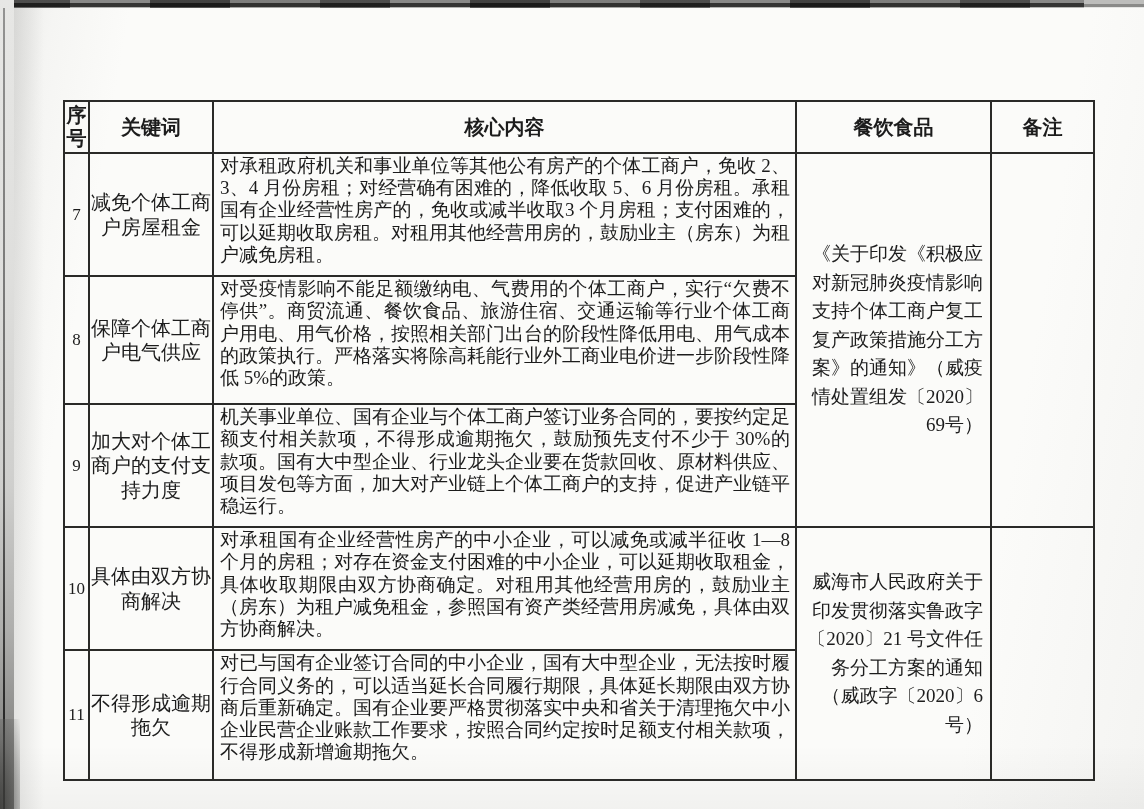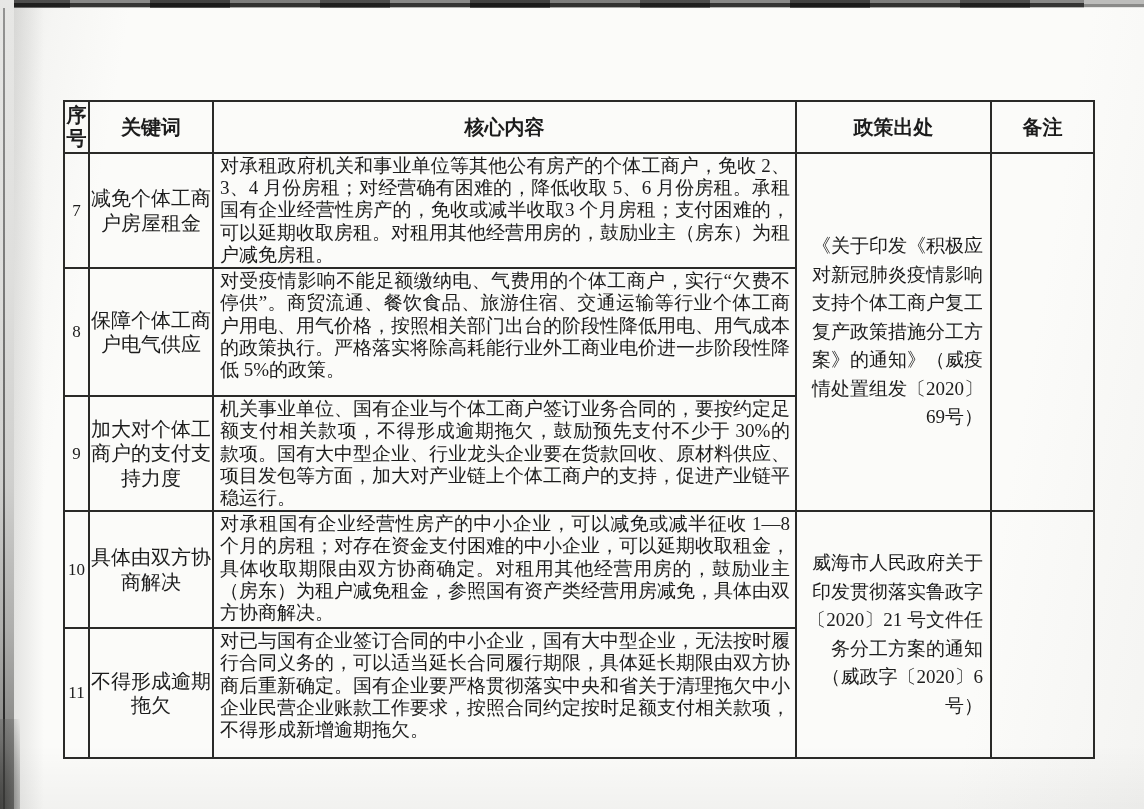--- a/index.html
+++ b/index.html
@@ -100,21 +100,21 @@
     line-height: 1.22;
     padding: 7px 1px;
     word-break: break-all;
   }
   td.cell-content {
     text-align: justify;
     text-justify: inter-ideograph;
     vertical-align: top;
     font-size: 19px;
     line-height: 1.17;
-    padding: 1px 5px 1px 6px;
+    padding: 1px 5px 9px 6px;
   }
   td.cell-source {
     text-align: right;
     vertical-align: middle;
     font-size: 19px;
     line-height: 1.5;
     padding: 0 7px;
   }
   td.cell-remark {
     background: transparent;
@@ -142,21 +142,21 @@
     <col style="width:583px">
     <col style="width:195px">
     <col style="width:103px">
   </colgroup>
 
   <tbody>
       <tr class="row-header">
     <th>序号</th>
     <th>关键词</th>
     <th>核心内容</th>
-    <th>政策出处</th>
+    <th>餐饮食品</th>
     <th>备注</th>
   </tr>
 
   <tr class="row-7">
     <td class="cell-no">7</td>
     <td class="cell-keyword">减免个体工商户房屋租金</td>
     <td class="cell-content">对承租政府机关和事业单位等其他公有房产的个体工商户，免收 2、3、4 月份房租；对经营确有困难的，降低收取 5、6 月份房租。承租国有企业经营性房产的，免收或减半收取3 个月房租；支付困难的，可以延期收取房租。对租用其他经营用房的，鼓励业主（房东）为租户减免房租。</td>
     <td class="cell-source" rowspan="3">《关于印发《积极应对新冠肺炎疫情影响支持个体工商户复工复产政策措施分工方案》的通知》（威疫情处置组发〔2020〕69号）</td>
     <td class="cell-remark" rowspan="3"></td>
   </tr>

